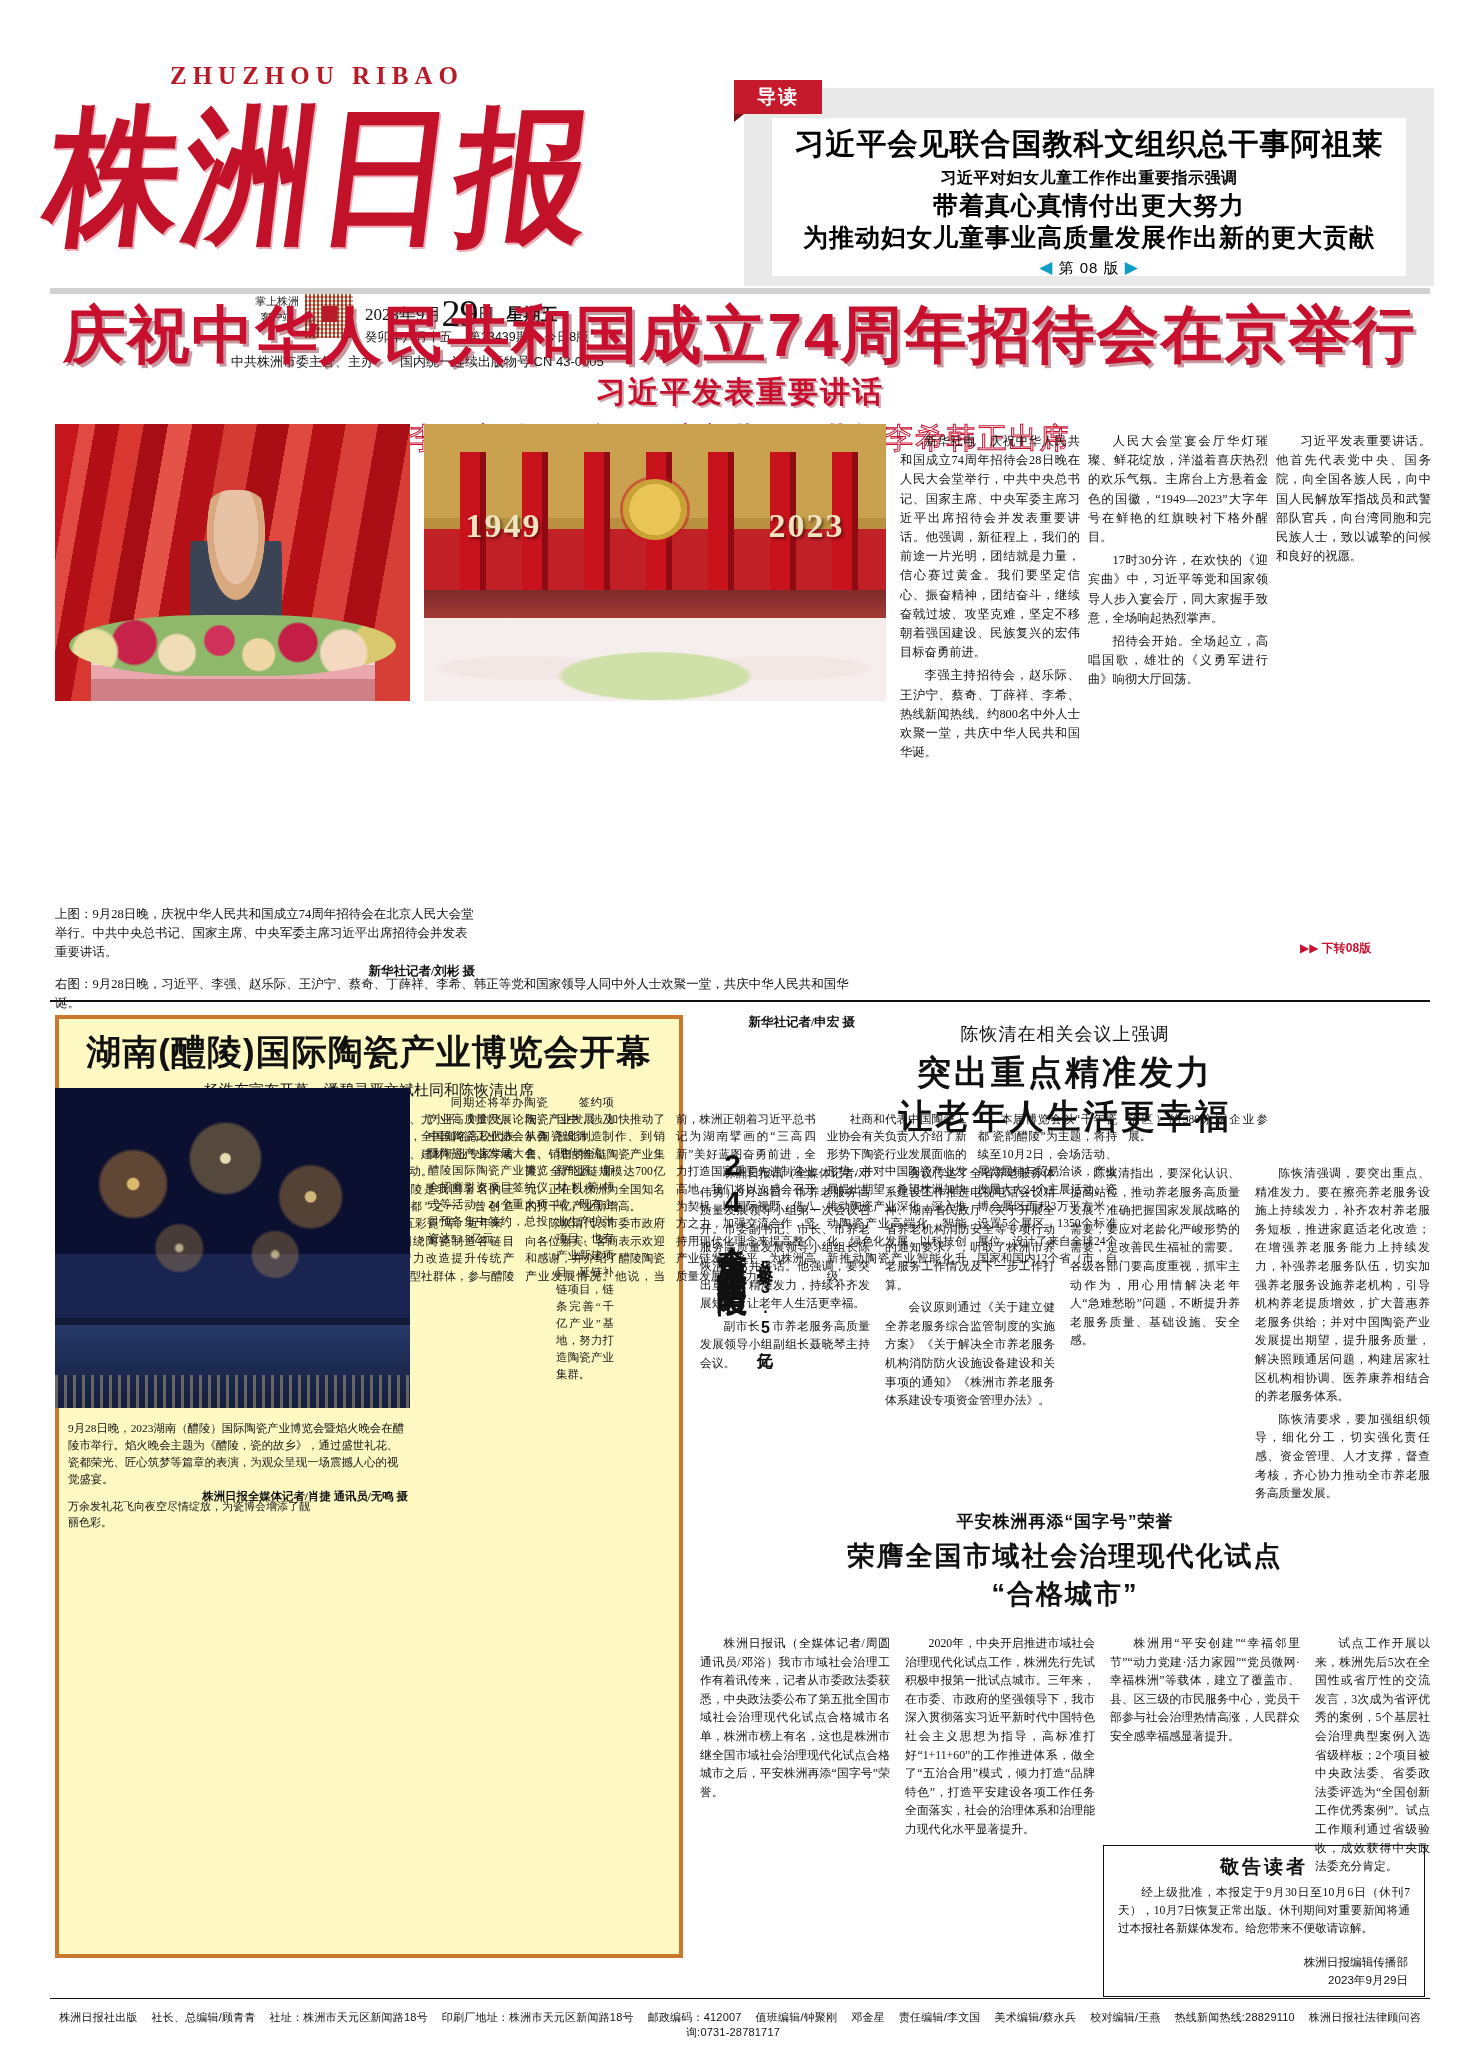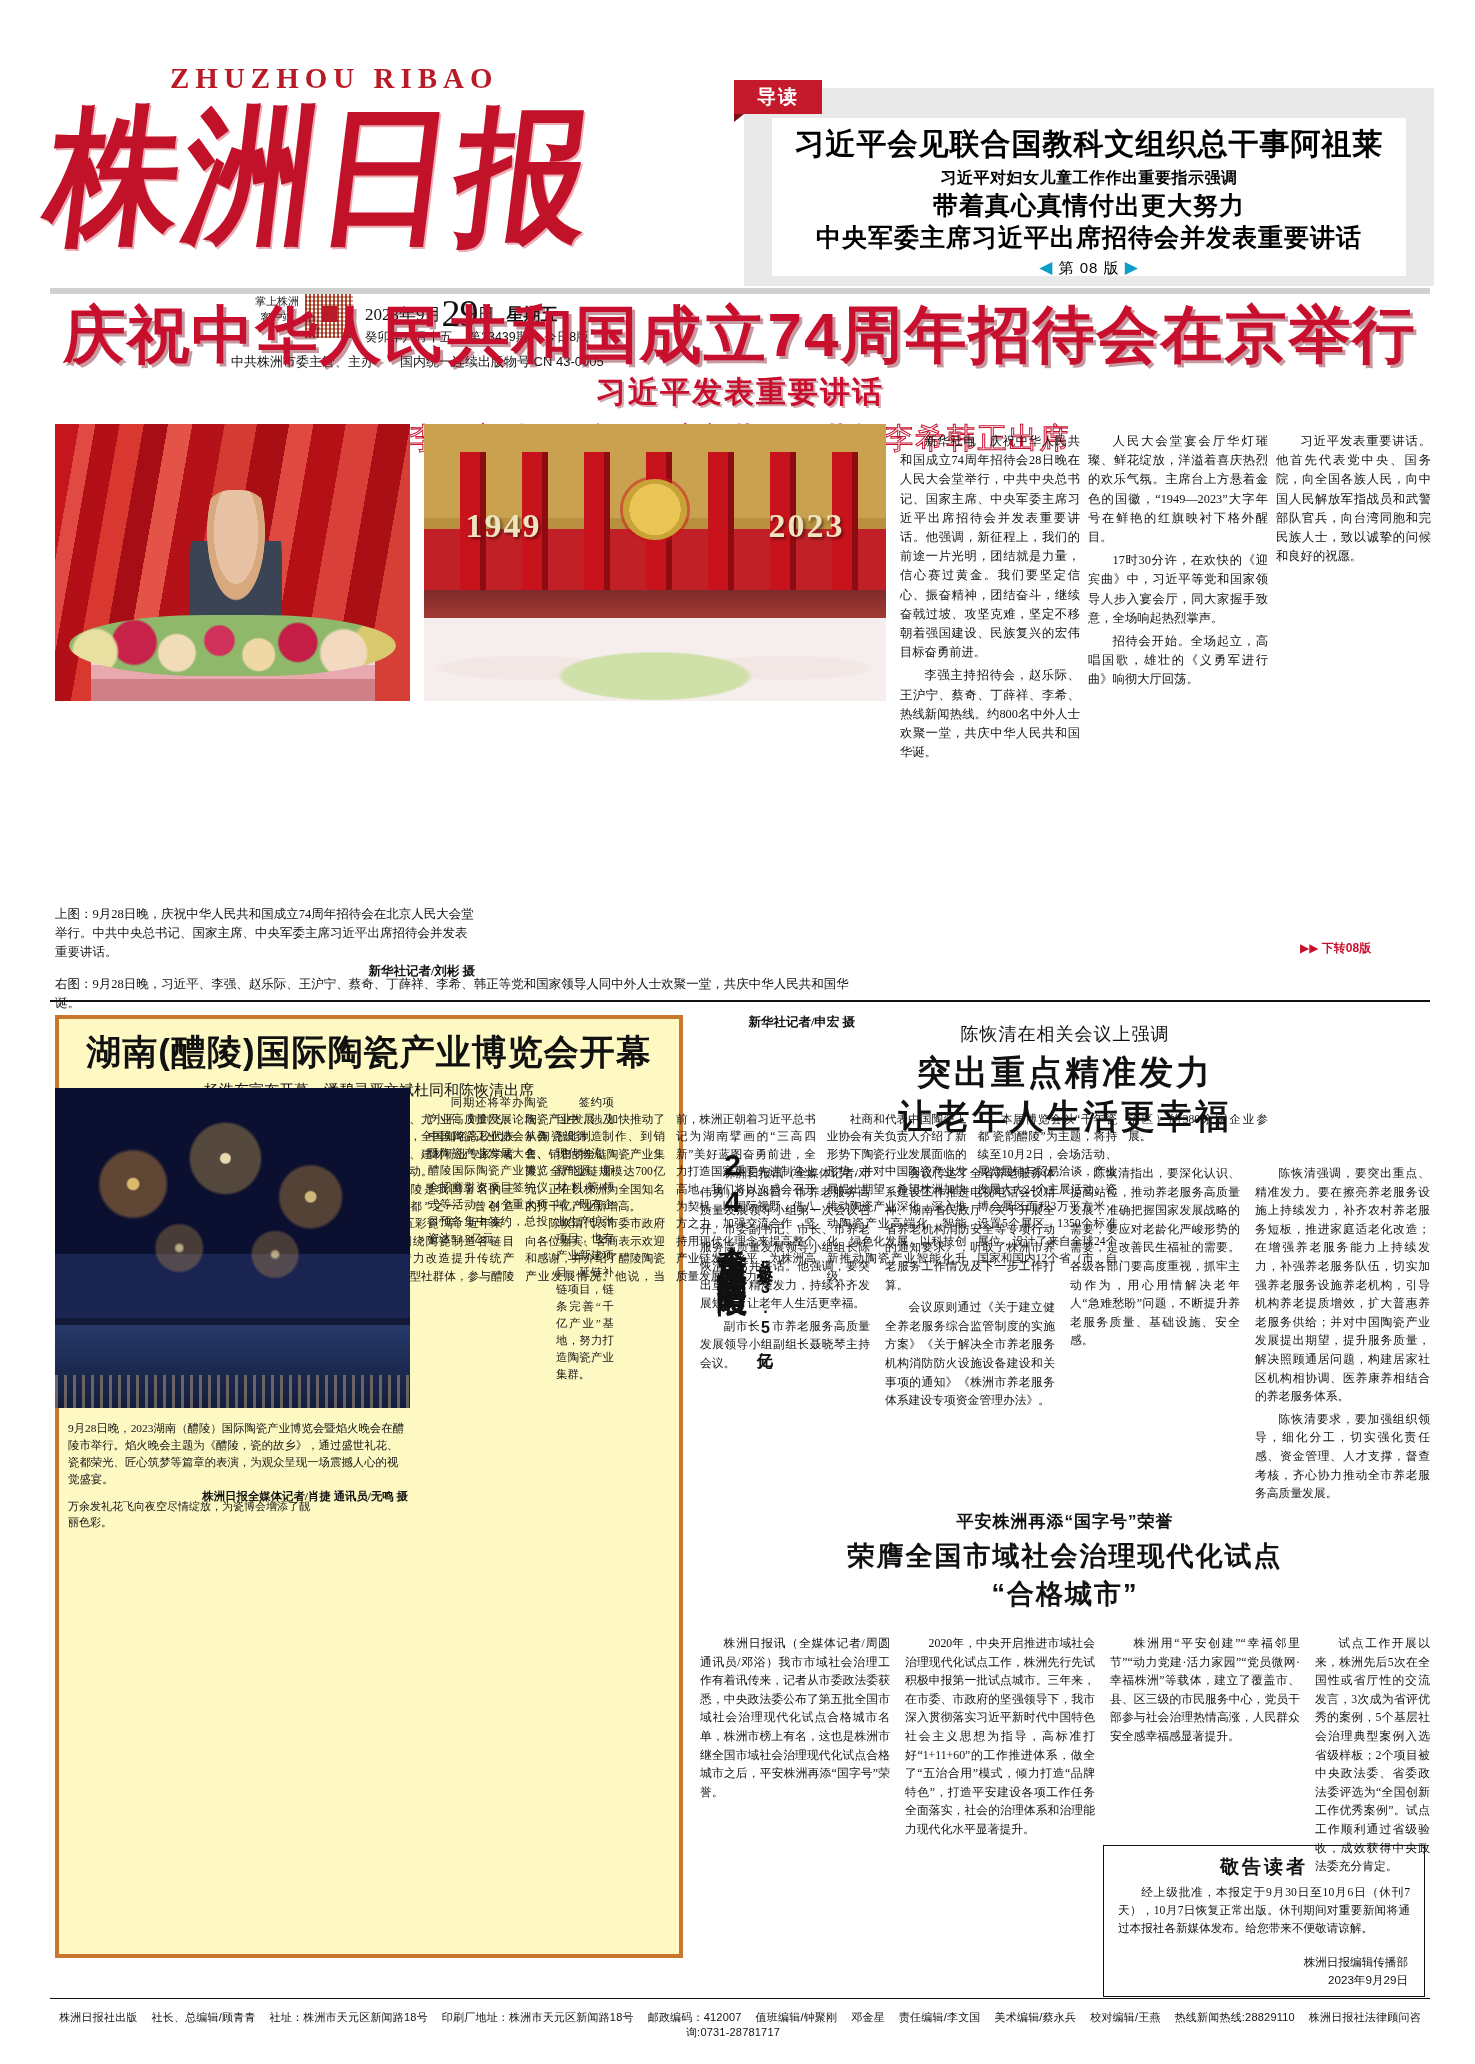--- a/index.html
+++ b/index.html
@@ -3,21 +3,21 @@
 <meta charset="utf-8">
 <style>
   html,body{margin:0;padding:0;background:#9a9a9a;}
   body{font-family:"Liberation Sans","DejaVu Sans",sans-serif;}
   .page{width:1475px;height:2064px;background:#fff;position:relative;overflow:hidden;margin:0 auto;}
 
   
   .masthead{position:absolute;left:0;top:0;width:1475px;height:300px;}
   .logo-wrap{position:absolute;left:60px;top:62px;width:560px;height:185px;}
   .logo-pinyin{position:absolute;left:110px;top:0px;font-family:"Liberation Serif","DejaVu Serif",serif;
-    font-size:29px;letter-spacing:6px;color:#b81b27;font-weight:600;}
+    font-size:25px;letter-spacing:6px;color:#b81b27;font-weight:600;}
   .logo-cn{position:absolute;left:0px;top:24px;width:560px;height:165px;
     font-family:"DejaVu Serif",serif;font-size:132px;font-weight:bold;color:#c2122a;
     letter-spacing:4px;line-height:160px;white-space:nowrap;
     transform:skewX(-7deg) scaleY(1.12);transform-origin:left top;
     text-shadow:2px 2px 0 rgba(194,18,42,.35);}
   .info-block{position:absolute;left:175px;top:285px;width:420px;height:90px;}
   .info-app{position:absolute;left:71px;top:8px;width:62px;text-align:center;
     font-size:11px;color:#1a1a1a;line-height:16px;}
   .qr{position:absolute;left:128px;top:3px;width:48px;height:48px;
     background:
@@ -201,21 +201,21 @@
         <span>中共株洲市委主管、主办</span><span>国内统一连续出版物号 CN 43-0005</span>
       </div>
     </div>
 
     <div class="guide">
       <div class="guide-tab">导读</div>
       <div class="guide-inner">
         <div class="g-h1">习近平会见联合国教科文组织总干事阿祖莱</div>
         <div class="g-h2">习近平对妇女儿童工作作出重要指示强调</div>
         <div class="g-h3">带着真心真情付出更大努力</div>
-        <div class="g-h4">中央军委主席习近平出席招待会并发表重要讲话</div>
+        <div class="g-h4">为推动妇女儿童事业高质量发展作出新的更大贡献</div>
         <div class="g-page">
           <i>◀</i>
           <span>第 08 版</span>
           <i>▶</i>
         </div>
       </div>
     </div>
   </div>
 
   <div class="rule-thick" style="top:288px;"></div>

